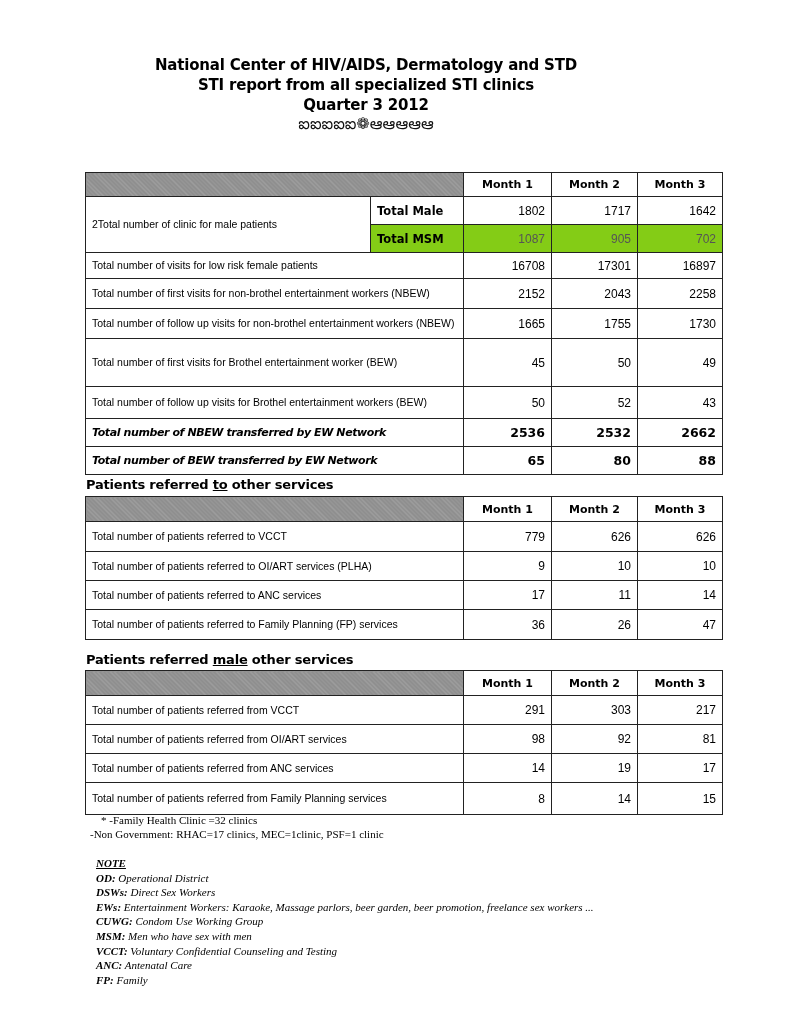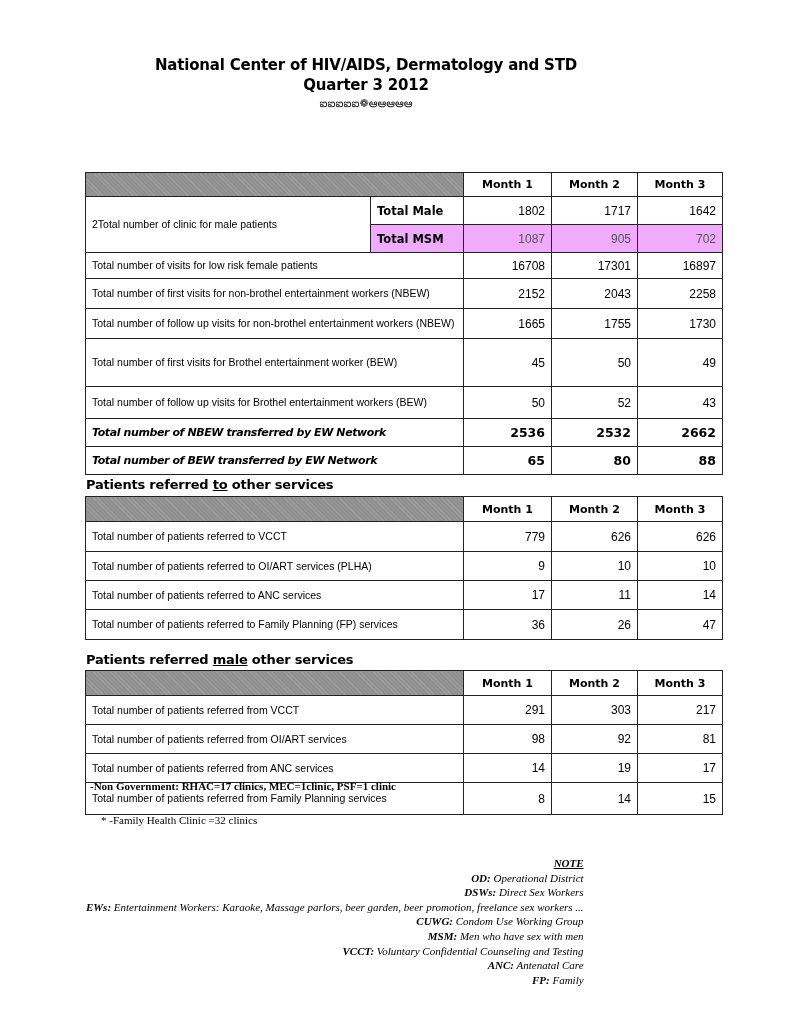--- a/index.html
+++ b/index.html
@@ -1,45 +1,46 @@
 <!DOCTYPE html>
 <html><head>
 <meta charset="utf-8">
 <style>
   html, body { margin: 0; padding: 0; background: #ffffff; }
   body { width: 791px; height: 1024px; position: relative; overflow: hidden; color: #000; font-family: "DejaVu Sans", sans-serif; }
   .title-block { position: absolute; left: 0; top: 55px; width: 638px; text-align: center; margin-left: 47px; }
   .title-line { font-family: "DejaVu Sans", sans-serif; font-weight: bold; font-size: 15px; line-height: 20px; letter-spacing: -0.2px; }
-  .ornament { font-size: 11px; line-height: 14px; margin-top: 2px; letter-spacing: 0px; color: #111; }
+  .ornament { font-size: 16px; line-height: 14px; margin-top: 2px; letter-spacing: 0px; color: #111; }
 
   table.rep { position: absolute; left: 85px; width: 637px; border-collapse: collapse; table-layout: fixed; }
   table.rep td { border: 1.5px solid #222; padding: 0 6px; font-family: "Liberation Sans", sans-serif; font-size: 10.5px; vertical-align: middle; }
   table.rep td.hatch { background-color: #8e8e8e; background-image: repeating-linear-gradient(45deg, rgba(255,255,255,0.15) 0 1px, transparent 1px 3px); }
   table.rep td.mh { text-align: center; font-family: "DejaVu Sans", sans-serif; font-weight: bold; font-size: 11px; }
   table.rep td.num { text-align: right; font-size: 12px; }
   table.rep td.lbl { font-size: 10.5px; line-height: 13px; }
   table.rep td.sub { font-family: "DejaVu Sans", sans-serif; font-weight: bold; font-size: 11.5px; }
-  table.rep tr.msm td.sub, table.rep tr.msm td.num { background: #f0abfc; }
+  table.rep tr.msm td.sub, table.rep tr.msm td.num { background: #84cc16; }
   table.rep tr.msm td.num { color: #555; }
   table.rep tr.bold td.lbl { font-family: "DejaVu Sans", sans-serif; font-weight: bold; font-style: italic; font-size: 11px; letter-spacing: -0.4px; }
   table.rep tr.bold td.num { font-family: "DejaVu Sans", sans-serif; font-weight: bold; font-size: 12.5px; }
 
   .section-h { position: absolute; left: 86px; font-family: "DejaVu Sans", sans-serif; font-weight: bold; font-size: 13px; letter-spacing: -0.2px; }
   .section-h u { text-decoration: underline; }
 
   .foot { position: absolute; left: 86px; font-family: "Liberation Serif", serif; font-size: 11px; line-height: 13px; }
-  .notes { position: absolute; left: 86px; top: 856px; font-family: "Liberation Serif", serif; font-style: italic; font-size: 11px; line-height: 14.6px; text-align: right; }
+  .notes { position: absolute; left: 96px; top: 856px; font-family: "Liberation Serif", serif; font-style: italic; font-size: 11px; line-height: 14.6px; }
   .notes b { font-weight: bold; }
   .notes .nh { font-weight: bold; text-decoration: underline; }
 </style>
 </head>
 <body>
 
 <div class="title-block">
   <div class="title-line">National Center of HIV/AIDS, Dermatology and STD</div>
+  <div class="title-line">STI report from all specialized STI clinics</div>
   <div class="title-line">Quarter 3 2012</div>
   <div class="ornament">ఐఐఐఐఐ❁ఆఆఆఆఆ</div>
 </div>
 
 <table class="rep" style="top:172px;">
   <colgroup>
     <col style="width:285px">
       <col style="width:93px">
       <col style="width:88px">
       <col style="width:86px">
@@ -188,21 +189,21 @@
   <tr style="height:32px">
     <td class="lbl">Total number of patients referred from Family Planning services</td>
     <td class="num">8</td>
     <td class="num">14</td>
     <td class="num">15</td>
   </tr>
 </tbody>
   </table>
 
 <div class="foot" style="top:814px;margin-left:15px;">* -Family Health Clinic =32 clinics</div>
-<div class="foot" style="top:780px; left:90px;font-weight:bold;">-Non Government: RHAC=17 clinics, MEC=1clinic, PSF=1 clinic</div>
+<div class="foot" style="top:828px; left:90px;">-Non Government: RHAC=17 clinics, MEC=1clinic, PSF=1 clinic</div>
 
 <div class="notes">
   <div class="nh">NOTE</div>
   <div><b>OD:</b><span> Operational District</span></div>
   <div><b>DSWs:</b><span> Direct Sex Workers</span></div>
   <div><b>EWs:</b><span> Entertainment Workers: Karaoke, Massage parlors, beer garden, beer promotion, freelance sex workers ...</span></div>
   <div><b>CUWG:</b><span> Condom Use Working Group</span></div>
   <div><b>MSM:</b><span> Men who have sex with men</span></div>
   <div><b>VCCT:</b><span> Voluntary Confidential Counseling and Testing</span></div>
   <div><b>ANC:</b><span> Antenatal Care</span></div>

